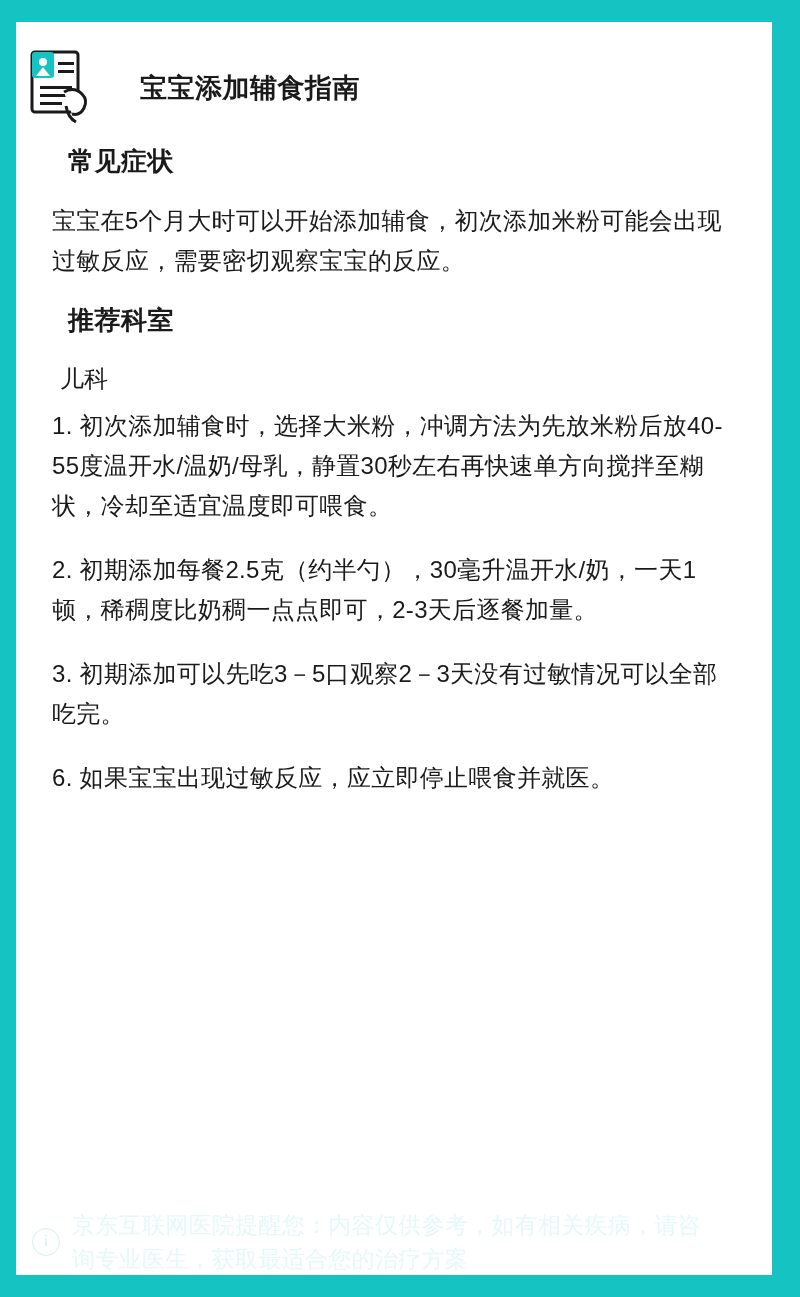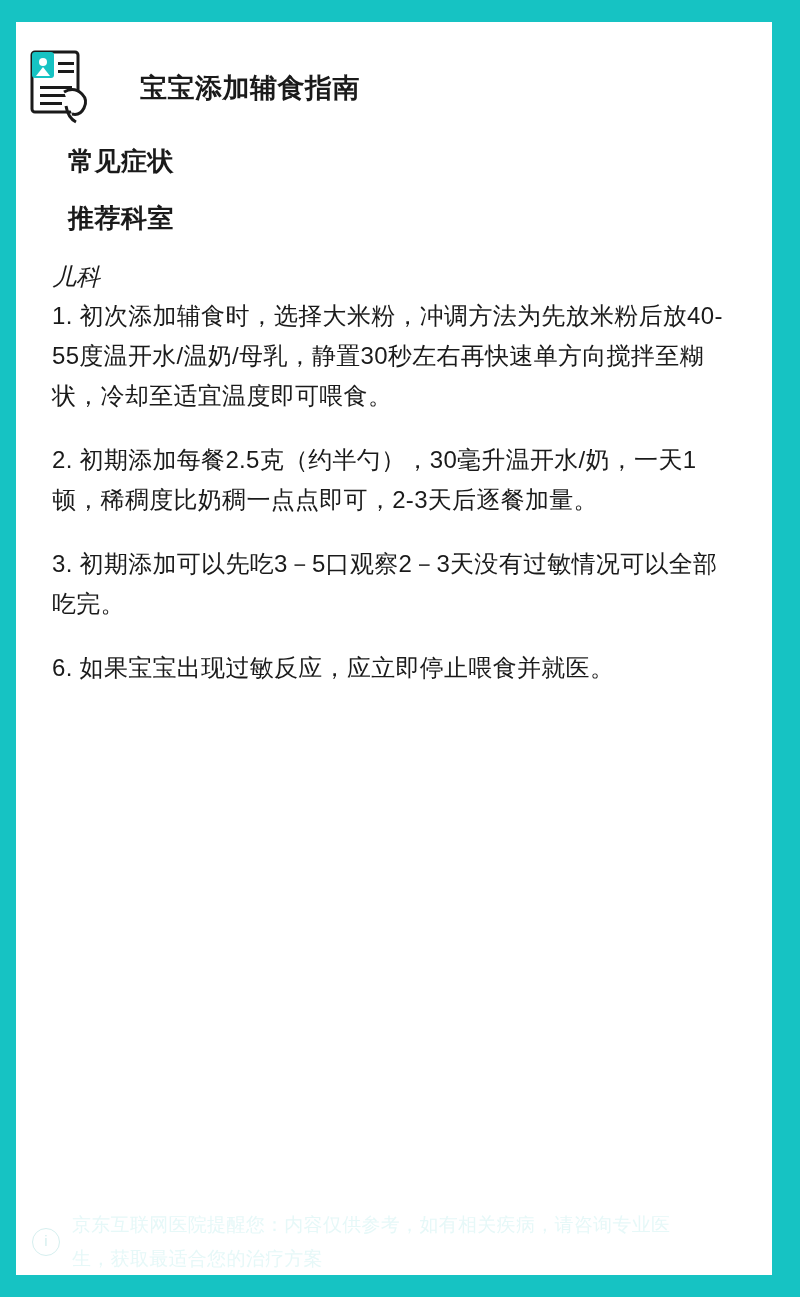--- a/index.html
+++ b/index.html
@@ -62,22 +62,21 @@
     font-size: 24px;
     line-height: 40px;
     color: #1a1a1a;
     margin: 0 0 22px 0;
     letter-spacing: 0.3px;
   }
   p.plain {
     font-size: 24px;
     line-height: 38px;
     color: #1a1a1a;
-    margin: 0;
-    font-style: italic;
+    margin: 8px;
   }
   .steps p {
     font-size: 24px;
     line-height: 40px;
     color: #1a1a1a;
     margin: 0 0 24px 0;
     letter-spacing: 0.3px;
   }
   .footer {
     position: absolute;
@@ -97,21 +96,21 @@
     border: 1.5px solid #d6efef;
     border-radius: 50%;
     color: #d6efef;
     font-size: 15px;
     line-height: 24px;
     text-align: center;
     margin-right: 12px;
   }
   .footer-text {
     flex: 1 1 auto;
-    font-size: 19px;
+    font-size: 23px;
     line-height: 34px;
     color: #e6f8f8;
     letter-spacing: 0.3px;
   }
   .thumb {
     flex: 0 0 auto;
     width: 46px;
     height: 46px;
     margin-left: 14px;
   }
@@ -137,20 +136,21 @@
         <path d="M34 42 q10 -6 18 2 q6 6 2 14 q-4 8 -12 6" fill="#ffffff" stroke="#1a1a1a" stroke-width="3"></path>
         <path d="M36 56 q2 12 10 16" fill="none" stroke="#1a1a1a" stroke-width="3"></path>
       </svg>
     </span>
 
     <h1 class="title">宝宝添加辅食指南</h1>
 
     <div class="content">
 
       <h2 class="section">常见症状</h2>
+      <p class="para">宝宝在5个月大时可以开始添加辅食，初次添加米粉可能会出现过敏反应，需要密切观察宝宝的反应。</p>
 
       <h2 class="section section-gap">推荐科室</h2>
       <p class="plain">儿科</p>
 
       <div class="steps">
         <p>1. 初次添加辅食时，选择大米粉，冲调方法为先放米粉后放40-55度温开水/温奶/母乳，静置30秒左右再快速单方向搅拌至糊状，冷却至适宜温度即可喂食。</p>
         <p>2. 初期添加每餐2.5克（约半勺），30毫升温开水/奶，一天1顿，稀稠度比奶稠一点点即可，2-3天后逐餐加量。</p>
         <p>3. 初期添加可以先吃3－5口观察2－3天没有过敏情况可以全部吃完。</p>
         <p>6. 如果宝宝出现过敏反应，应立即停止喂食并就医。</p>
       </div>

